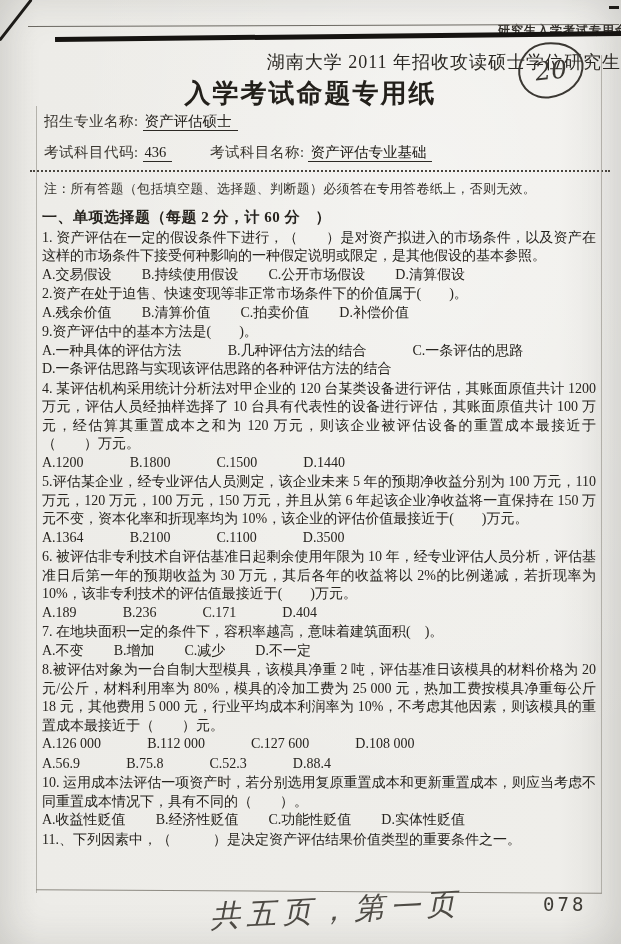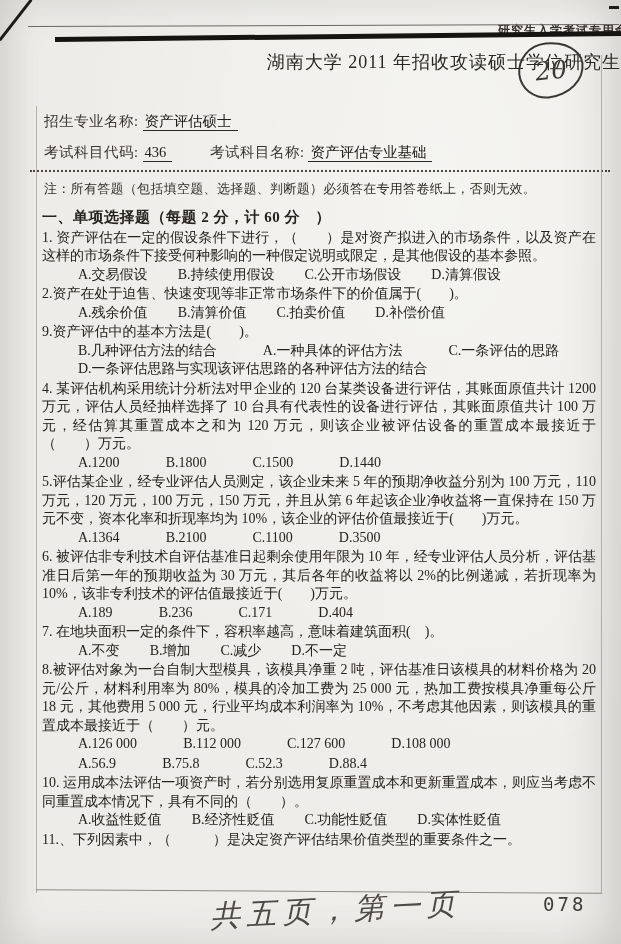--- a/index.html
+++ b/index.html
@@ -81,21 +81,21 @@
   .frame-right{position:absolute;left:601px;top:55px;width:1px;height:838px;background:#a29f97;opacity:.75;}
   .frame-bottom{position:absolute;left:36px;top:891px;width:566px;height:1px;background:#8d8a82;transform:rotate(.35deg);}
   
   .content{
     position:absolute;left:42px;top:208px;width:554px;
     font-size:14px;line-height:18.5px;color:#26231e;
   }
   .section-title{font-weight:bold;font-size:15px;margin-bottom:2px;letter-spacing:.5px;}
   .question{margin-bottom:1px;}
   .q-stem{text-align:justify;}
-  .q-options{display:flex;flex-wrap:wrap;margin-left:36px;column-gap:30px;row-gap:0;}
+  .q-options{display:flex;flex-wrap:wrap;column-gap:30px;row-gap:0;}
   .q-options .opt{white-space:nowrap;}
   .q-options.wide{column-gap:46px;}
   
   .footer-handwriting{
     position:absolute;left:210px;top:890px;
     font-size:30px;font-style:italic;color:#4e4b45;
     transform:rotate(-3deg);letter-spacing:6px;
     font-family:"DejaVu Serif",serif;
   }
   .page-stamp{
@@ -108,20 +108,21 @@
 <body>
 
 <div class="scan-page">
 
   <div class="pen-stroke"></div>
   <div class="corner-dash"></div>
   <div class="header-note">研究生入学考试专用命题纸</div>
   <div class="thin-rule"></div>
   <div class="heavy-rule"></div>
   <div class="univ-line">湖南大学 2011 年招收攻读硕士学位研究生</div>
+  <div class="main-title">入学考试命题专用纸</div>
   <div class="score-circle">
     <span>20</span>
   </div>
 
   <div class="fields">
     <div class="field-row">
       <span class="field-label">招生专业名称:</span><span class="field-value">资产评估硕士</span>
     </div>
     <div class="field-row">
       <span class="field-label">考试科目代码:</span><span class="field-value">436</span><span class="field-gap"></span>
@@ -155,22 +156,22 @@
         <span class="opt">A.残余价值</span>
         <span class="opt">B.清算价值</span>
         <span class="opt">C.拍卖价值</span>
         <span class="opt">D.补偿价值</span>
       </div>
     </div>
 
     <div class="question">
       <div class="q-stem">9.资产评估中的基本方法是(　　)。</div>
       <div class="q-options wide">
+        <span class="opt">A.一种具体的评估方法</span>
         <span class="opt">B.几种评估方法的结合</span>
-        <span class="opt">A.一种具体的评估方法</span>
         <span class="opt">C.一条评估的思路</span>
         <span class="opt" style="white-space:normal">D.一条评估思路与实现该评估思路的各种评估方法的结合</span>
       </div>
     </div>
 
     <div class="question">
       <div class="q-stem">4. 某评估机构采用统计分析法对甲企业的 120 台某类设备进行评估，其账面原值共计 1200 万元，评估人员经抽样选择了 10 台具有代表性的设备进行评估，其账面原值共计 100 万元，经估算其重置成本之和为 120 万元，则该企业被评估设备的重置成本最接近于（　　）万元。</div>
       <div class="q-options wide">
         <span class="opt">A.1200</span>
         <span class="opt">B.1800</span>

